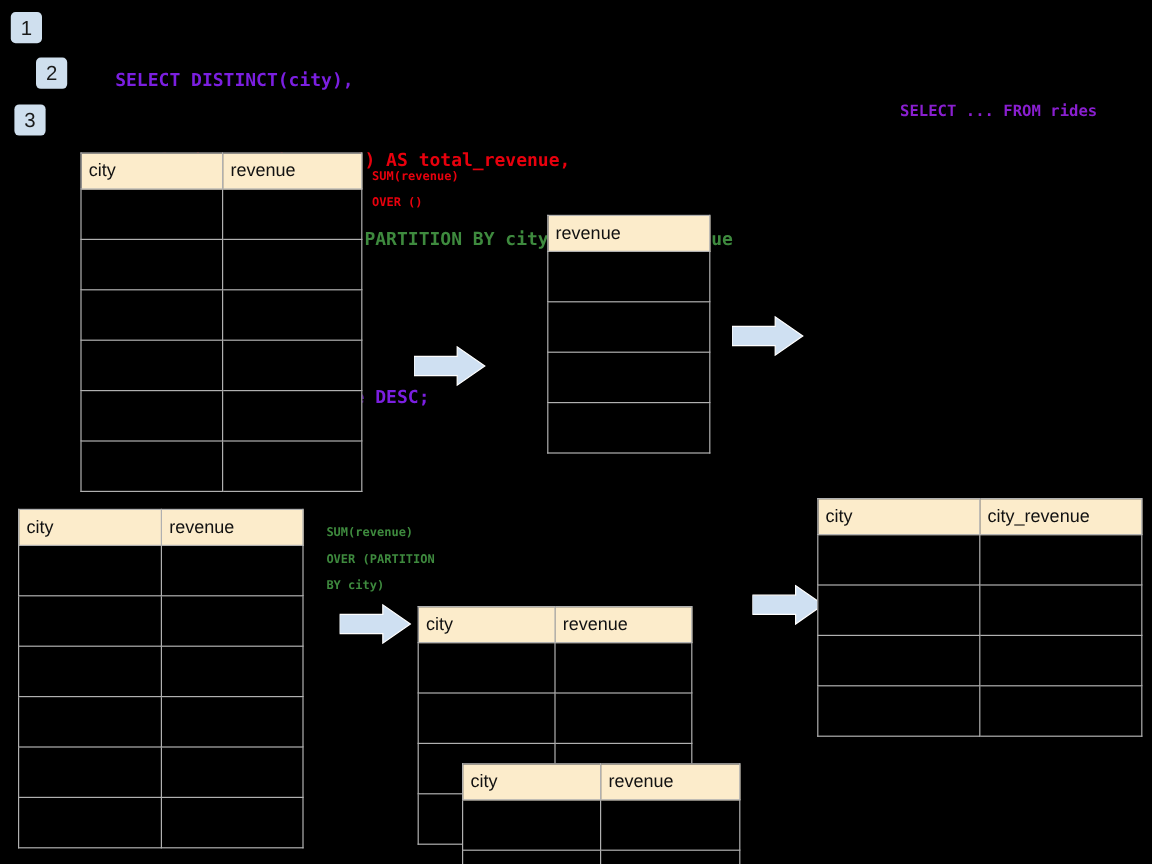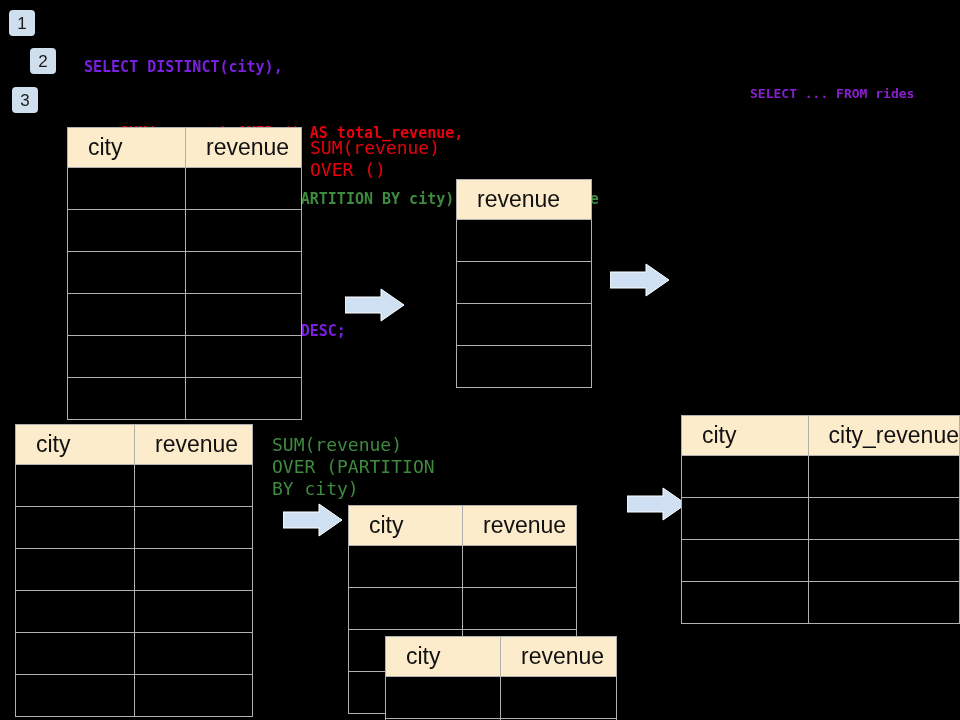--- a/index.html
+++ b/index.html
@@ -54,22 +54,22 @@
     line-height: 19px;
     white-space: pre-line;
     color: #8a1fd0;
     width: 170px;
   }
 
   
   .anno {
     position: absolute;
     font-family: "DejaVu Sans Mono", "Liberation Mono", monospace;
-    font-size: 18px;
-    font-weight: normal;
+    font-size: 10px;
+    font-weight: bold;
     line-height: 22px;
     white-space: pre-line;
   }
 
   
   .tbl {
     position: absolute;
     border-collapse: collapse;
     table-layout: fixed;
     background: #000000;
@@ -77,24 +77,24 @@
   .tbl td, .tbl th {
     border: 1px solid #b0b0b0;
     padding: 0;
     margin: 0;
     background: transparent;
   }
   .tbl th {
     background: #fceccb;
     color: #111111;
     font-family: "Liberation Sans", sans-serif;
-    font-size: 23px;
+    font-size: 15px;
     font-weight: normal;
     text-align: left;
-    padding: 6px 0 6px 20px;
+    padding: 6px 0 6px 6px;
     height: 26px;
     box-sizing: border-box;
   }
   .tbl td { height: 41px; }
 
   
   .arrow {
     position: absolute;
     width: 60px;
     height: 34px;
@@ -106,21 +106,21 @@
 <div class="badge" style="left:9px; top:10px;">
   <span>1</span>
 </div>
 <div class="badge" style="left:30px; top:48px;">
   <span>2</span>
 </div>
 <div class="badge" style="left:12px; top:87px;">
   <span>3</span>
 </div>
 
-<div class="sql" style="left:84px; top:12px;">
+<div class="sql" style="left:96px; top:12px;">
   <div class="sql-line c-purple">SELECT DISTINCT(city),</div>
   <div class="sql-line c-red">    SUM(revenue) OVER () AS total_revenue,</div>
   <div class="sql-line c-green">    SUM(revenue) OVER (PARTITION BY city) as city_revenue</div>
   <div class="sql-line c-purple">  FROM rides</div>
   <div class="sql-line c-purple">  ORDER by city_revenue DESC;</div>
 </div>
 
 <div class="side-note" style="left:750px; top:38px;margin-top:46px;">SELECT ... FROM rides</div>
 
 <div class="anno c-red" style="left:310px; top:137px;">SUM(revenue)

